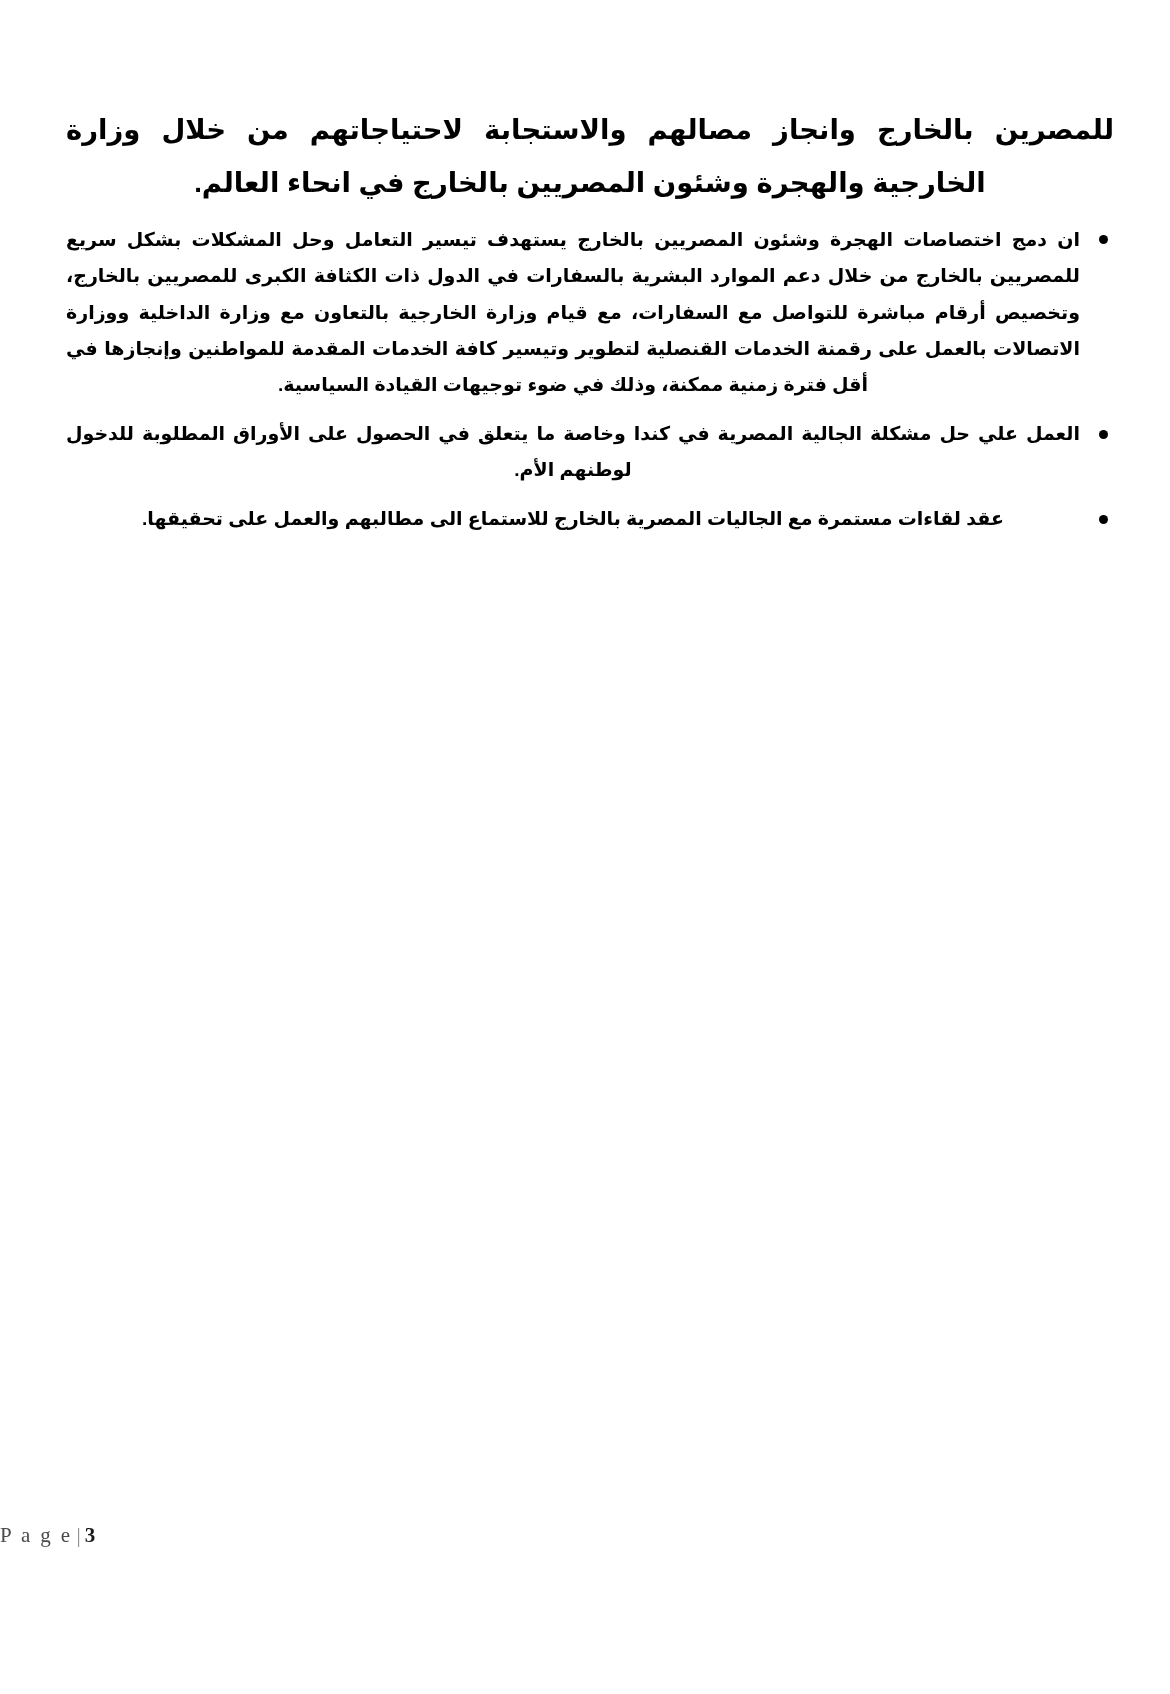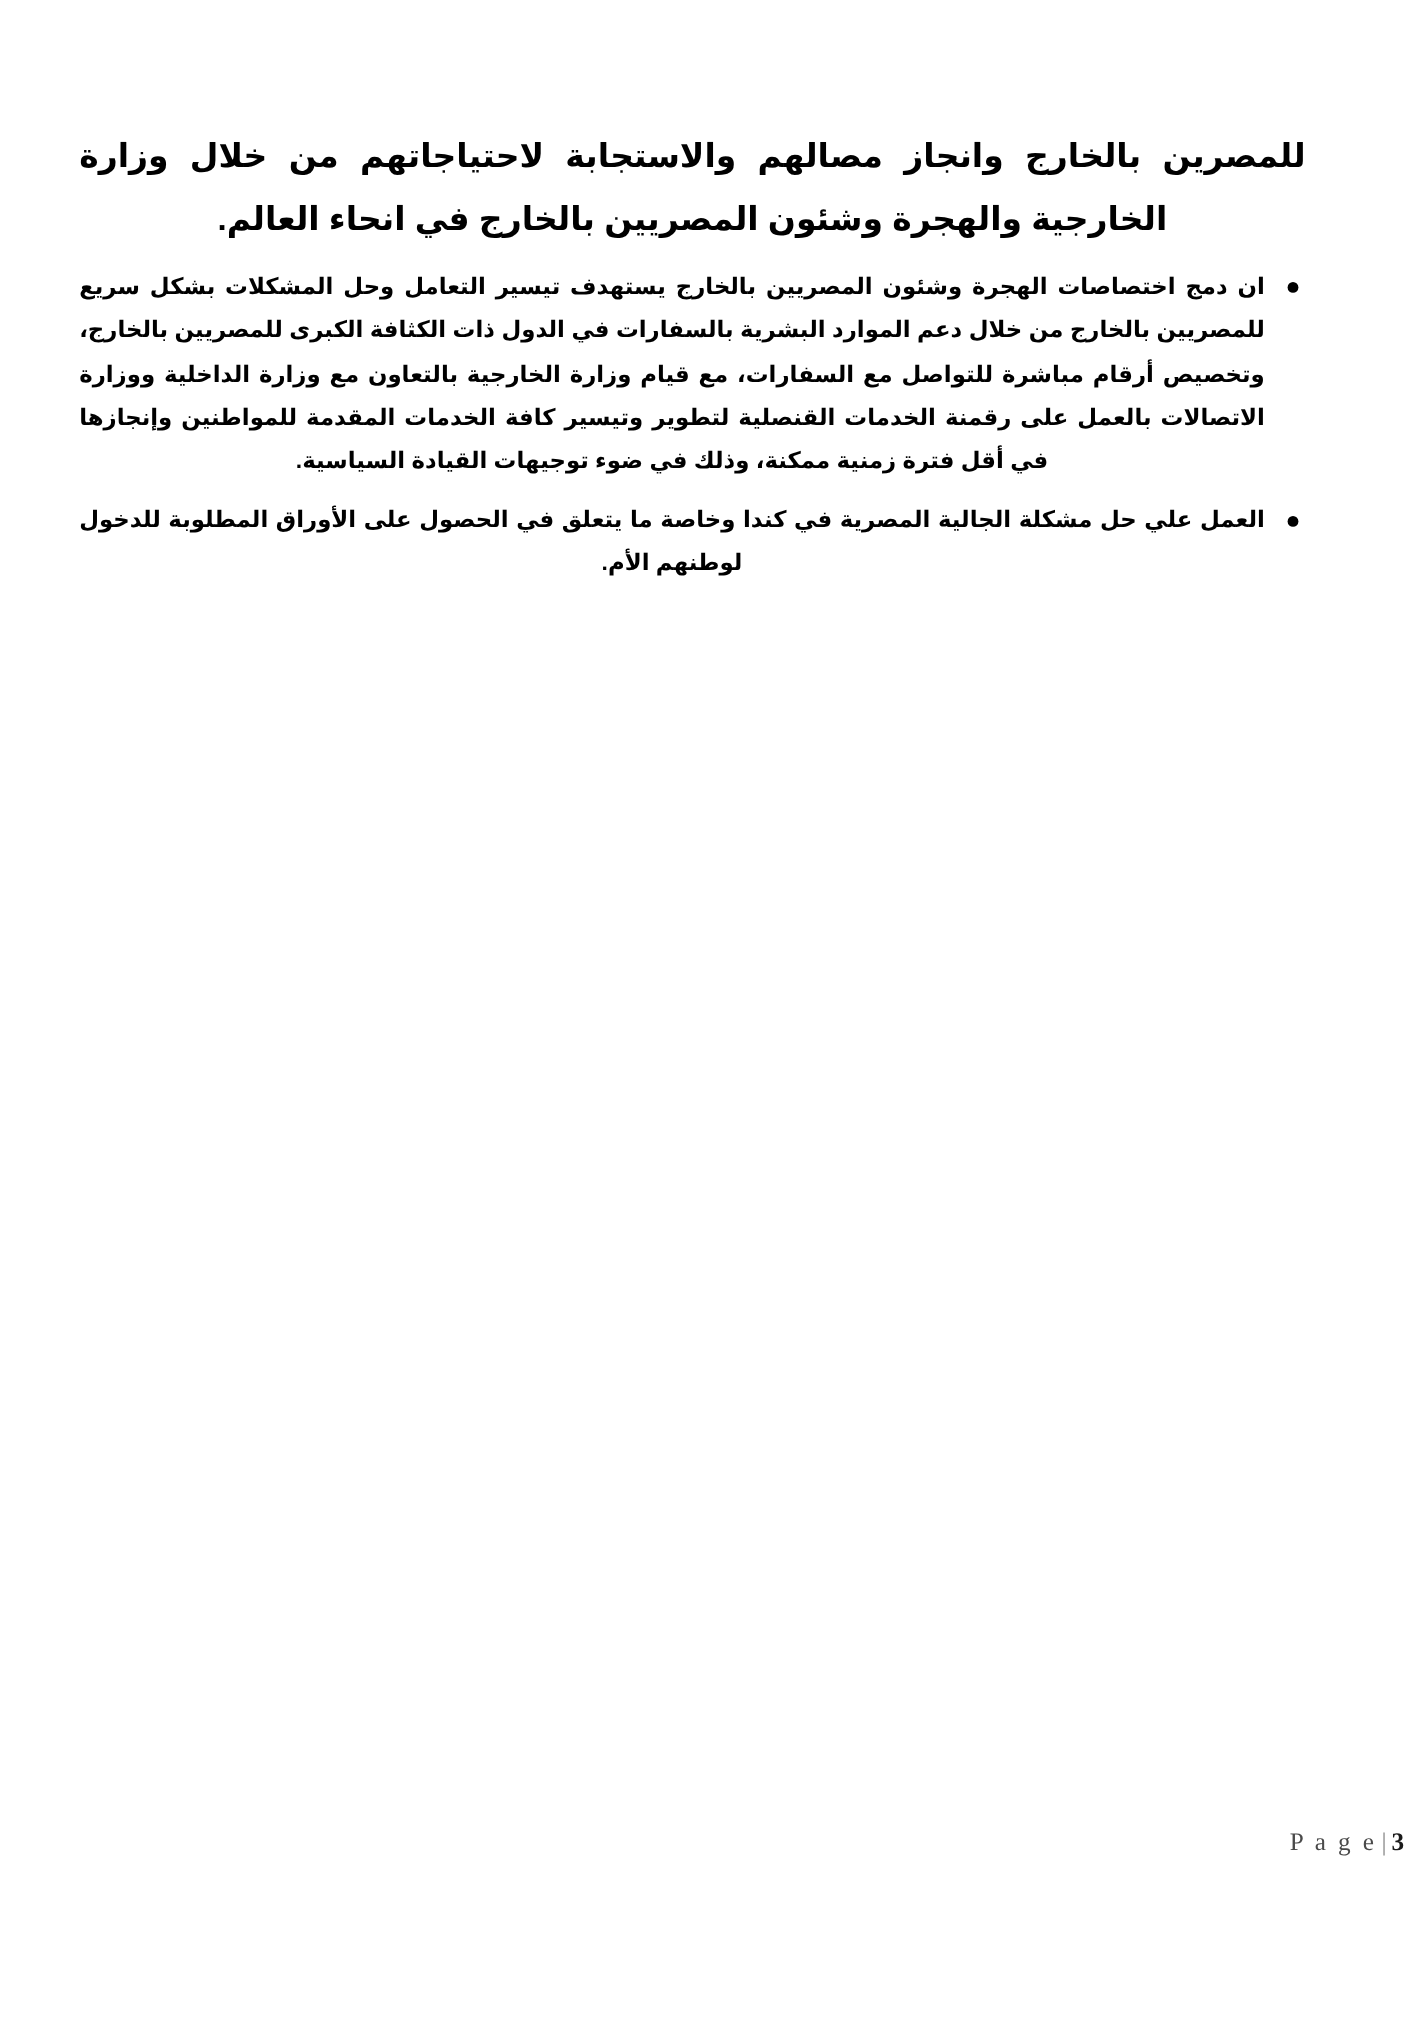--- a/index.html
+++ b/index.html
@@ -17,21 +17,21 @@
     width: 1170px;
     height: 1694px;
     margin: 0 auto;
     background: #ffffff;
     box-sizing: border-box;
     overflow: hidden;
   }
   .content {
     position: absolute;
     top: 104px;
-    right: 82px;
+    right: 56px;
     left: 66px;
     direction: rtl;
     text-align: justify;
     text-justify: inter-word;
   }
   .para {
     font-family: "Liberation Sans", "DejaVu Sans", sans-serif;
     font-weight: bold;
     font-size: 27.5px;
     line-height: 1.92;
@@ -69,21 +69,21 @@
     height: 9px;
     background: #000000;
     border-radius: 50%;
     display: inline-block;
   }
   .footer {
     position: absolute;
     left: 0;
     right: 0;
     bottom: 146px;
-    text-align: right;
+    text-align: left;
     direction: ltr;
   }
   .footer-rule {
     width: 100%;
     height: 0;
     border: none;
     margin: 0 0 10px 0;
   }
   .footer-text {
     font-family: "Liberation Serif", "DejaVu Serif", serif;
@@ -118,20 +118,24 @@
       <li class="bullet-item">
         <span class="dot"></span>
         <span>ان دمج اختصاصات الهجرة وشئون المصريين بالخارج يستهدف تيسير التعامل وحل المشكلات بشكل سريع للمصريين بالخارج من خلال دعم الموارد البشرية بالسفارات في الدول ذات الكثافة الكبرى للمصريين بالخارج، وتخصيص أرقام مباشرة للتواصل مع السفارات، مع قيام وزارة الخارجية بالتعاون مع وزارة الداخلية ووزارة الاتصالات بالعمل على رقمنة الخدمات القنصلية لتطوير وتيسير كافة الخدمات المقدمة للمواطنين وإنجازها في أقل فترة زمنية ممكنة، وذلك في ضوء توجيهات القيادة السياسية.</span>
       </li>
 
       <li class="bullet-item">
         <span class="dot"></span>
         <span>العمل علي حل مشكلة الجالية المصرية في كندا وخاصة ما يتعلق في الحصول على الأوراق المطلوبة للدخول لوطنهم الأم.</span>
       </li>
 
+      <li class="bullet-item">
+        <span class="dot"></span>
+        <span>عقد لقاءات مستمرة مع الجاليات المصرية بالخارج للاستماع الى مطالبهم والعمل على تحقيقها.</span>
+      </li>
 
 
     </ul>
 
   </div>
 
   <div class="footer">
     <hr class="footer-rule">
     <div class="footer-text">
       <span>P a g e</span><span class="sep">|</span><span class="pageno">3</span>

